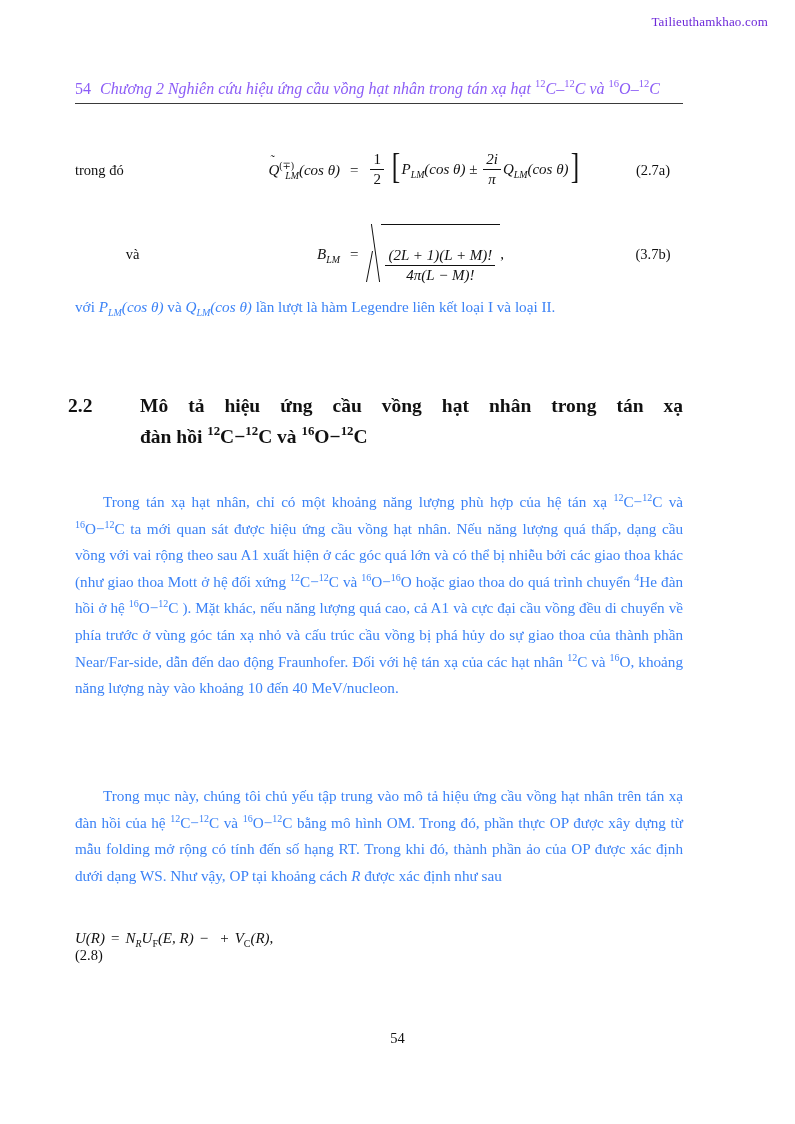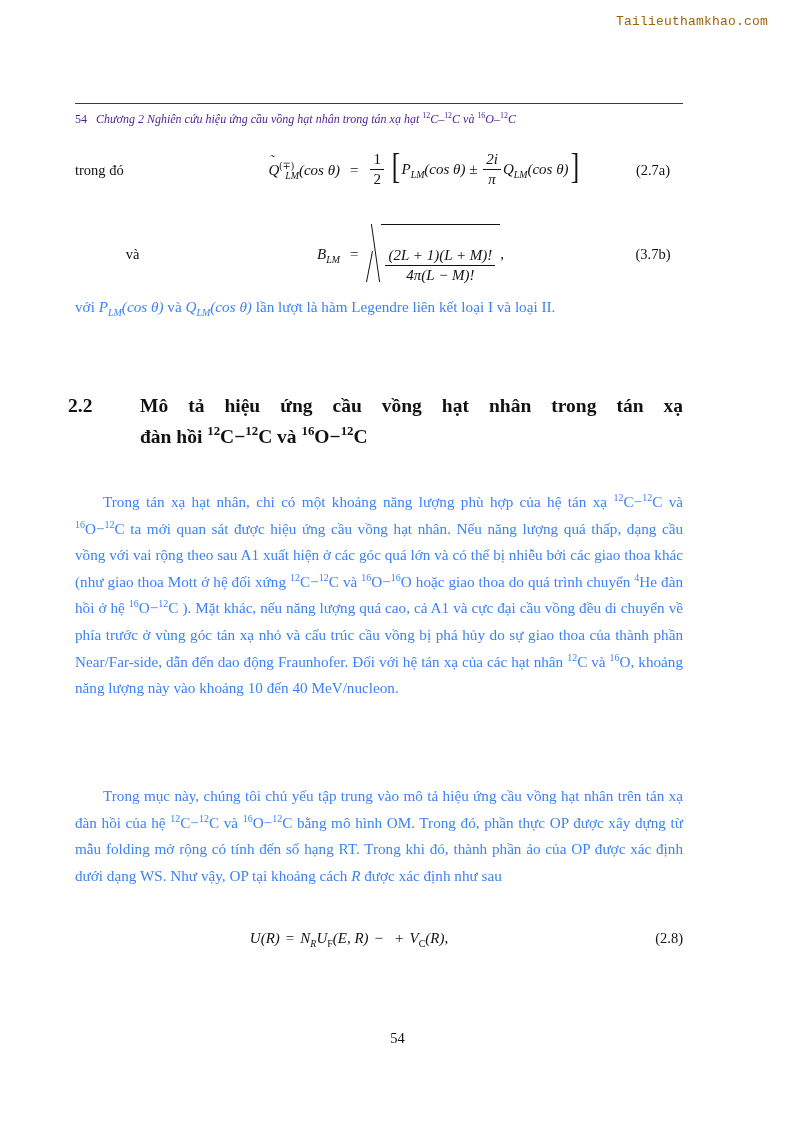--- a/index.html
+++ b/index.html
@@ -20,38 +20,37 @@
     position: absolute;
     inset: 0;
     background: #ffffff;
   }
 
   
   .watermark {
     position: absolute;
     top: 14px;
     right: 27px;
-    font-family: Liberation Mono, monospace;
+    font-family: Liberation Serif, serif;
     font-size: 13px;
-    color: #a16207;
+    color: #6d28d9;
     letter-spacing: 0.2px;
     white-space: nowrap;
   }
 
   
   .runhead {
     position: absolute;
     top: 80px;
     left: 75px;
     width: 608px;
-    font-size: 12px;
+    font-size: 16px;
     font-style: italic;
-    color: #4c1d95;
+    color: #8b5cf6;
     white-space: nowrap;
-    margin-top: 32px;
   }
   .runhead .pnum {
     font-style: normal;
     margin-right: 9px;
   }
   .runhead .rh-txt { font-style: italic; }
   .runhead-rule {
     position: absolute;
     top: 103px;
     left: 75px;
@@ -232,20 +231,21 @@
   .eq28 {
     position: absolute;
     top: 930px;
     left: 75px;
     width: 608px;
     font-size: 15px;
   }
   .eq28 .inner {
     display: flex;
     align-items: flex-start;
+    flex-direction: column;
   }
   .eq28 .body {
     flex: 1 1 auto;
     text-align: center;
     display: flex;
     align-items: center;
     justify-content: center;
   }
   .eq28 .tag {
     flex: 0 0 60px;

